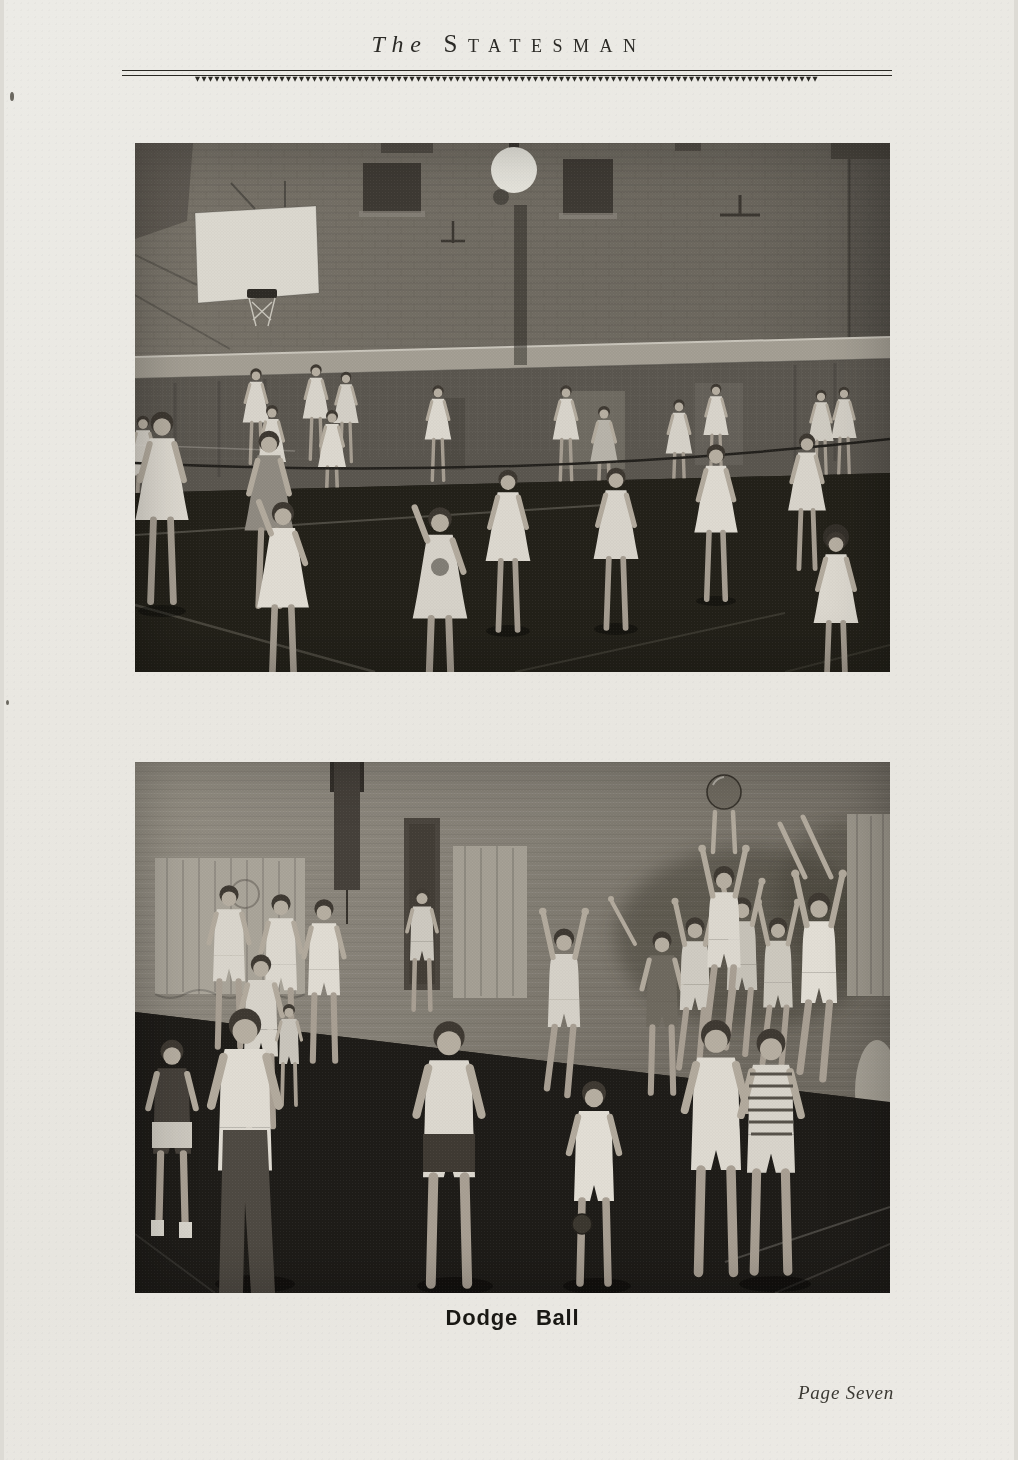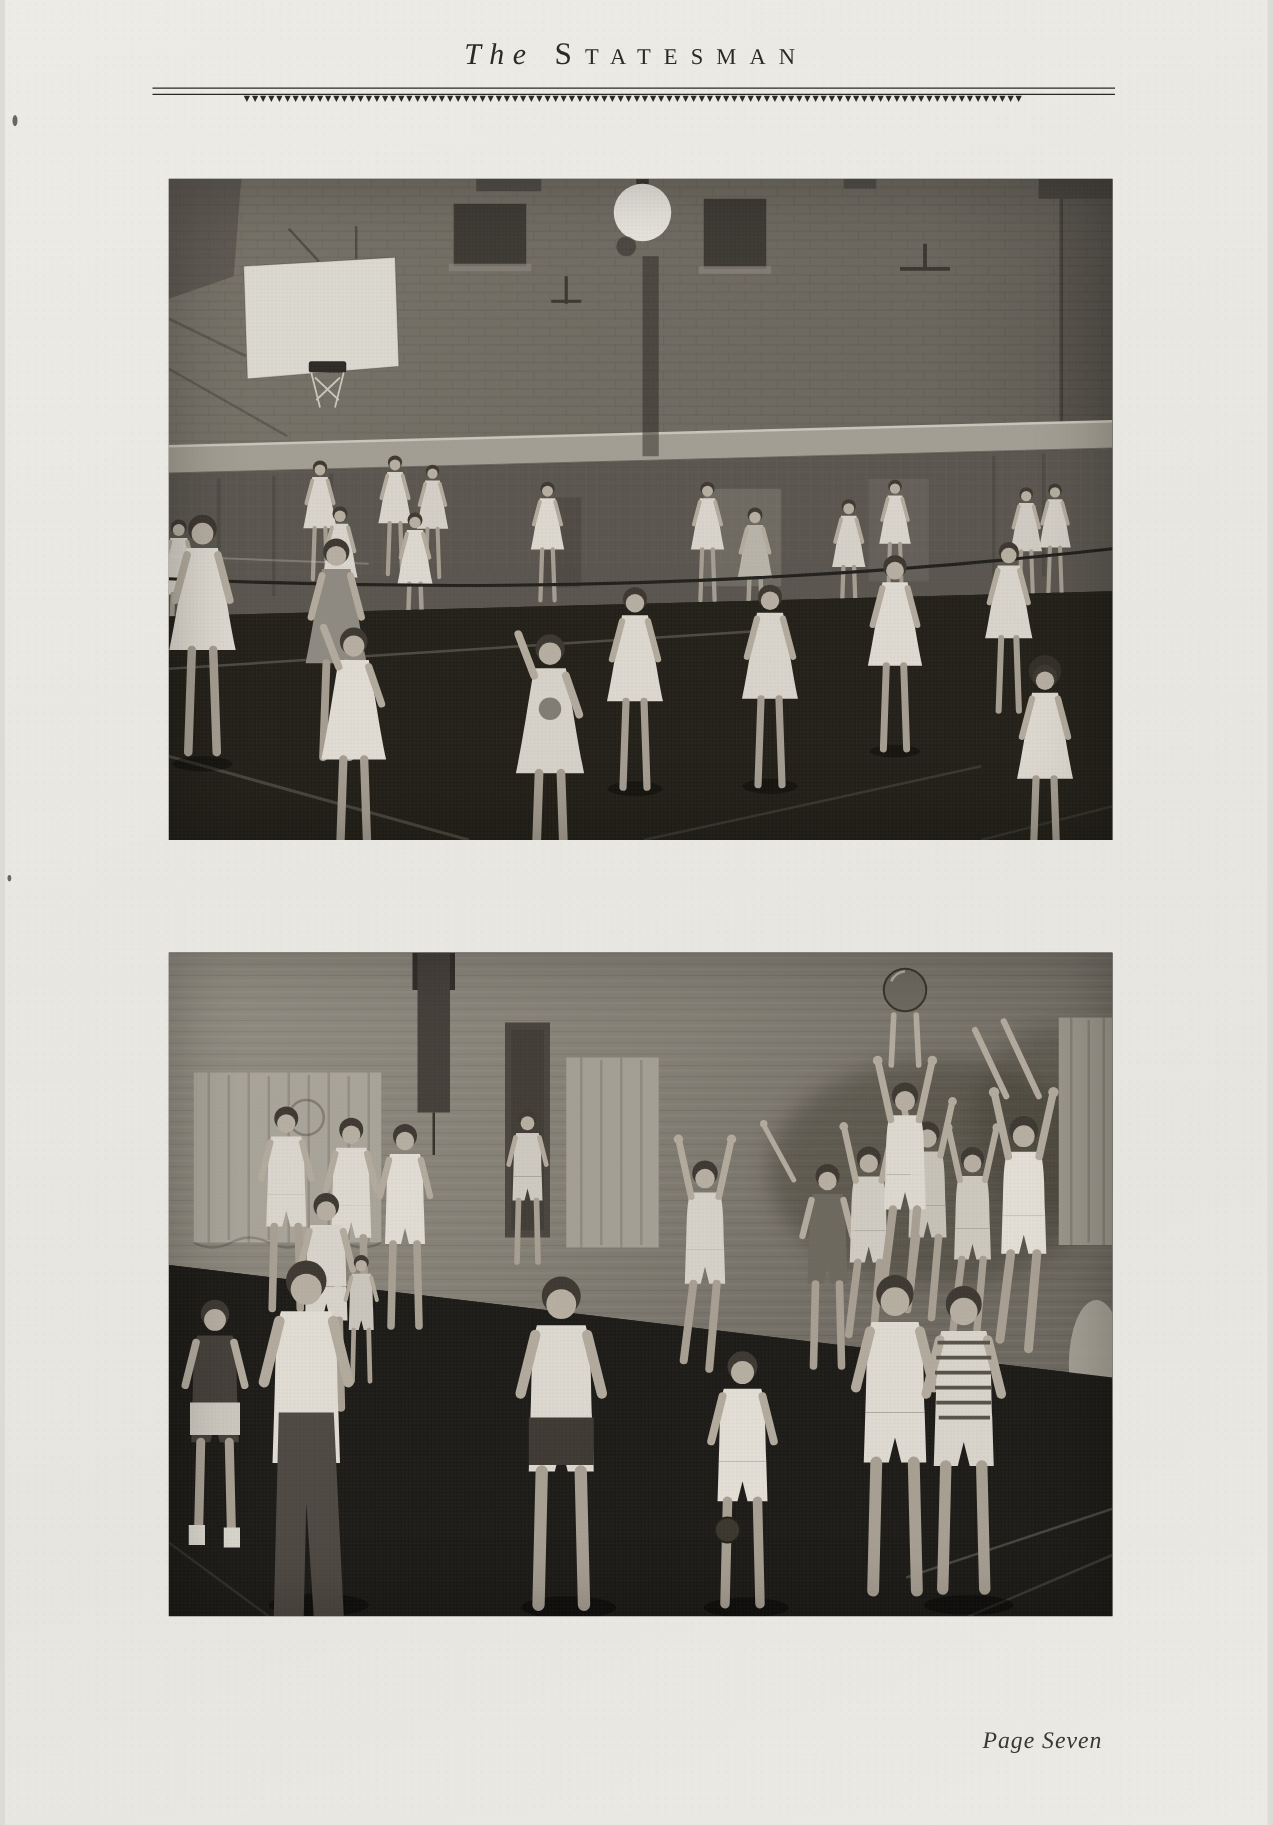--- a/index.html
+++ b/index.html
@@ -35,21 +35,21 @@
     box-shadow: inset 0 0 60px rgba(0,0,0,0.28);
   }
   
   .caption{
     position:absolute; left:131px; width:755px; text-align:center;
     font-family:"Liberation Sans", sans-serif; font-weight:bold; color:#191814;
   }
   .caption1{top:692px; font-size:20px; letter-spacing:0.6px; word-spacing:5px;}
   .caption2{top:1305px; font-size:22px; letter-spacing:0.8px; word-spacing:11px;}
   .pagefoot{
-    position:absolute; right:132px; top:1382px;
+    position:absolute; right:120px; top:1382px;
     font-style:italic; font-size:19px; letter-spacing:0.8px; color:#3a3832;
   }
   .fleck{position:absolute; background:#6a675f; border-radius:50%;}
   .fleck1{left:6px; top:92px; width:4px; height:9px;}
   .fleck2{left:2px; top:700px; width:3px; height:5px;}
 </style>
 </head>
 <body>
 
 <div class="sheet">
@@ -326,18 +326,19 @@
         </g>
         <use href="#bt" transform="translate(581,278) scale(2.5)" color="#dedad1"></use>
         <g>
           <use href="#bt" transform="translate(636,286) scale(2.4)" color="#d8d4cb"></use>
           <path d="M615,312 h42 M614,324 h44 M613,336 h45 M613,348 h45 M614,360 h44 M616,372 h41" stroke="#57524a" stroke-width="3"></path>
         </g>
       </g>
     </svg>
   </figure>
 
+  <figcaption class="caption caption2">Dodge Ball</figcaption>
 
   <footer class="pagefoot">Page Seven</footer>
 
   <span class="fleck fleck1"></span>
   <span class="fleck fleck2"></span>
 </div>
 
 </body></html>

